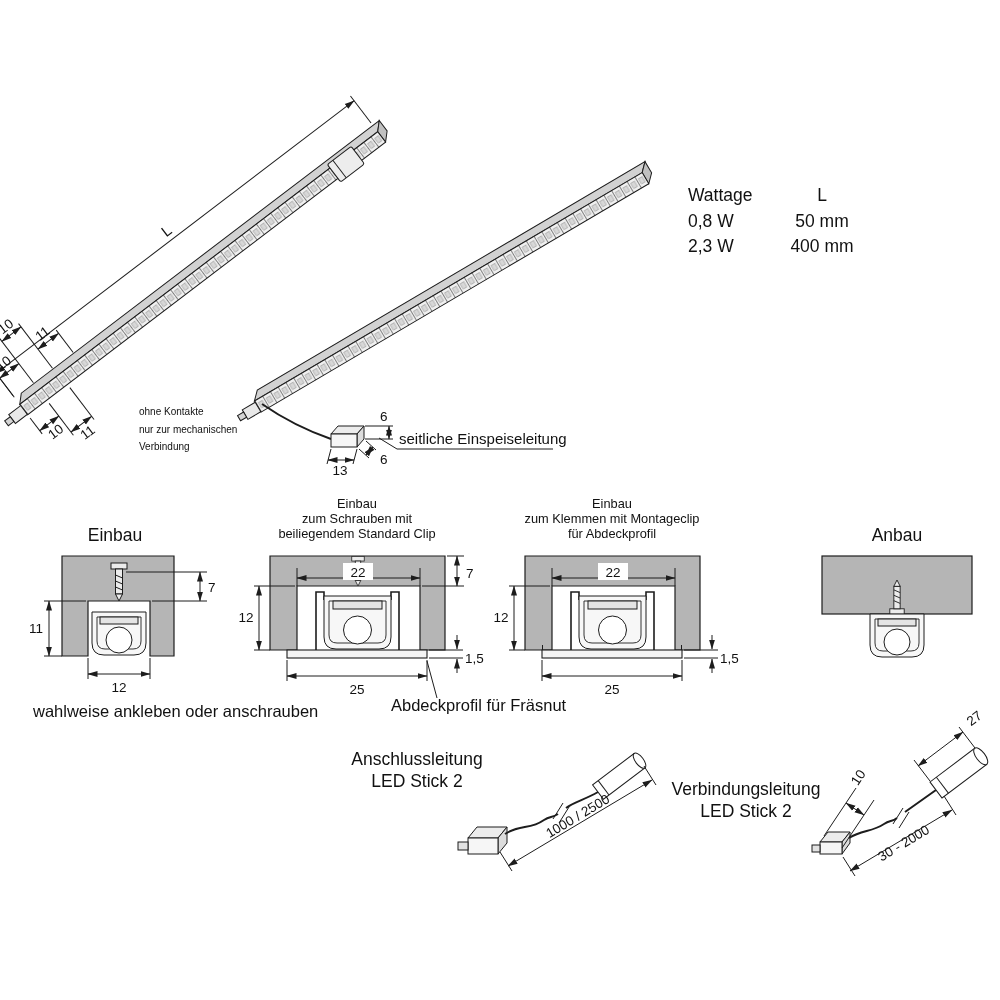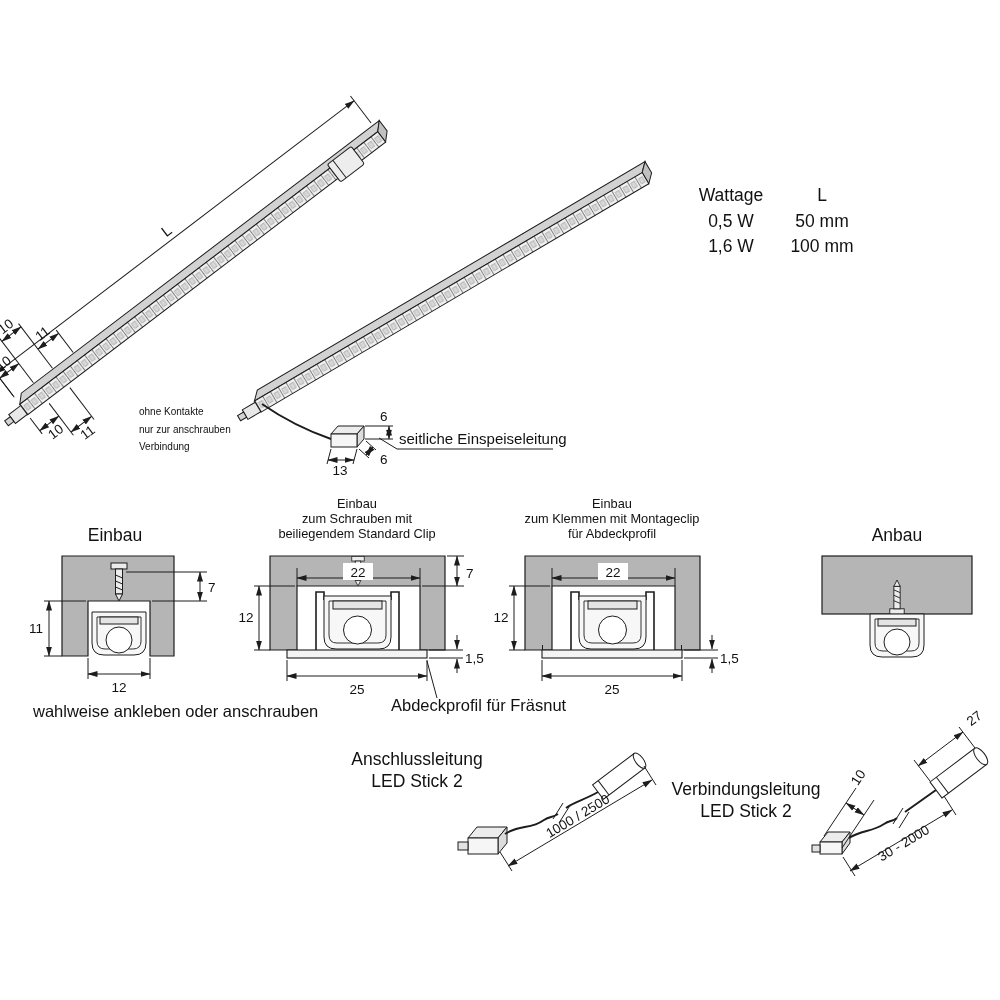--- a/index.html
+++ b/index.html
@@ -14,21 +14,21 @@
 .dimt{font-size:13.5px}
 .t13{font-size:12.8px}
 .t15{font-size:15px}
 .t16{font-size:16.5px}
 .t17{font-size:17.5px}
 .mid{text-anchor:middle}
 .cable{fill:none;stroke:#1d1d1d;stroke-width:2}
 .thin{fill:none;stroke:#1d1d1d;stroke-width:1}
 .wattage{position:absolute;left:688px;top:183px;font-size:17.5px}
 .wattage .wrow{display:flex;height:25.5px;line-height:25.5px}
-.wattage .c1{width:86px;text-align:center;display:inline-block}
+.wattage .c1{width:86px;text-align:left;display:inline-block}
 .wattage .c2{width:96px;text-align:center;display:inline-block}
 .note{position:absolute;left:139px;top:403px;font-size:10px;line-height:17.5px}
 </style>
 </head>
 <body>
 
 <svg id="drawing" width="1000" height="1000" viewBox="0 0 1000 1000">
   <defs>
     <marker id="arr" viewBox="0 0 10 10" refX="9.5" refY="5" markerWidth="10" markerHeight="10" orient="auto-start-reverse">
       <path d="M0,2 L10,5 L0,8 Z" fill="#1d1d1d"></path>
@@ -316,26 +316,26 @@
     </g>
   </g>
 </svg>
 
 <div class="wattage">
   <div class="wrow">
     <span class="c1">Wattage</span>
     <span class="c2">L</span>
   </div>
   <div class="wrow">
-    <span class="c1">0,5 W</span>
+    <span class="c1">0,8 W</span>
     <span class="c2">50 mm</span>
   </div>
   <div class="wrow">
-    <span class="c1">1,6 W</span>
-    <span class="c2">100 mm</span>
+    <span class="c1">2,3 W</span>
+    <span class="c2">400 mm</span>
   </div>
 </div>
 
 <div class="note">
   <div>ohne Kontakte</div>
-  <div>nur zur anschrauben</div>
+  <div>nur zur mechanischen</div>
   <div>Verbindung</div>
 </div>
 
 </body></html>

